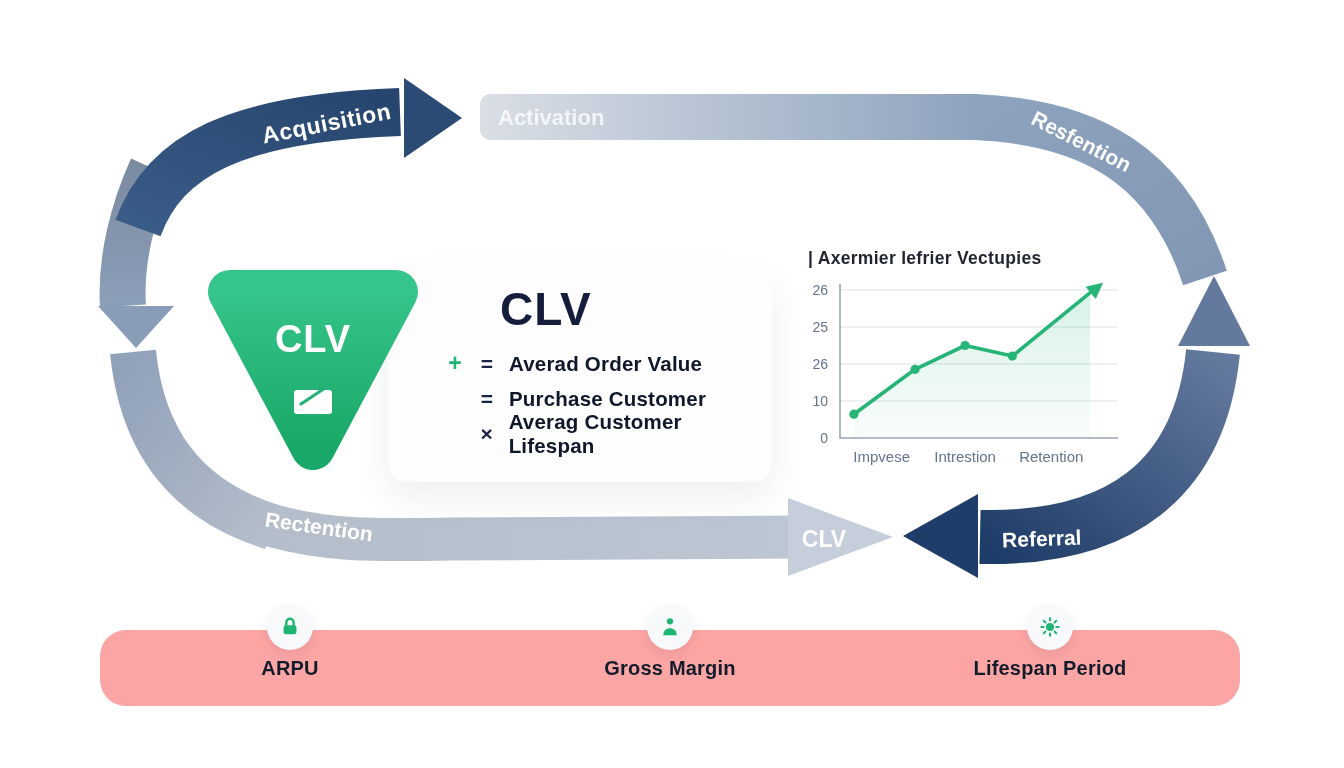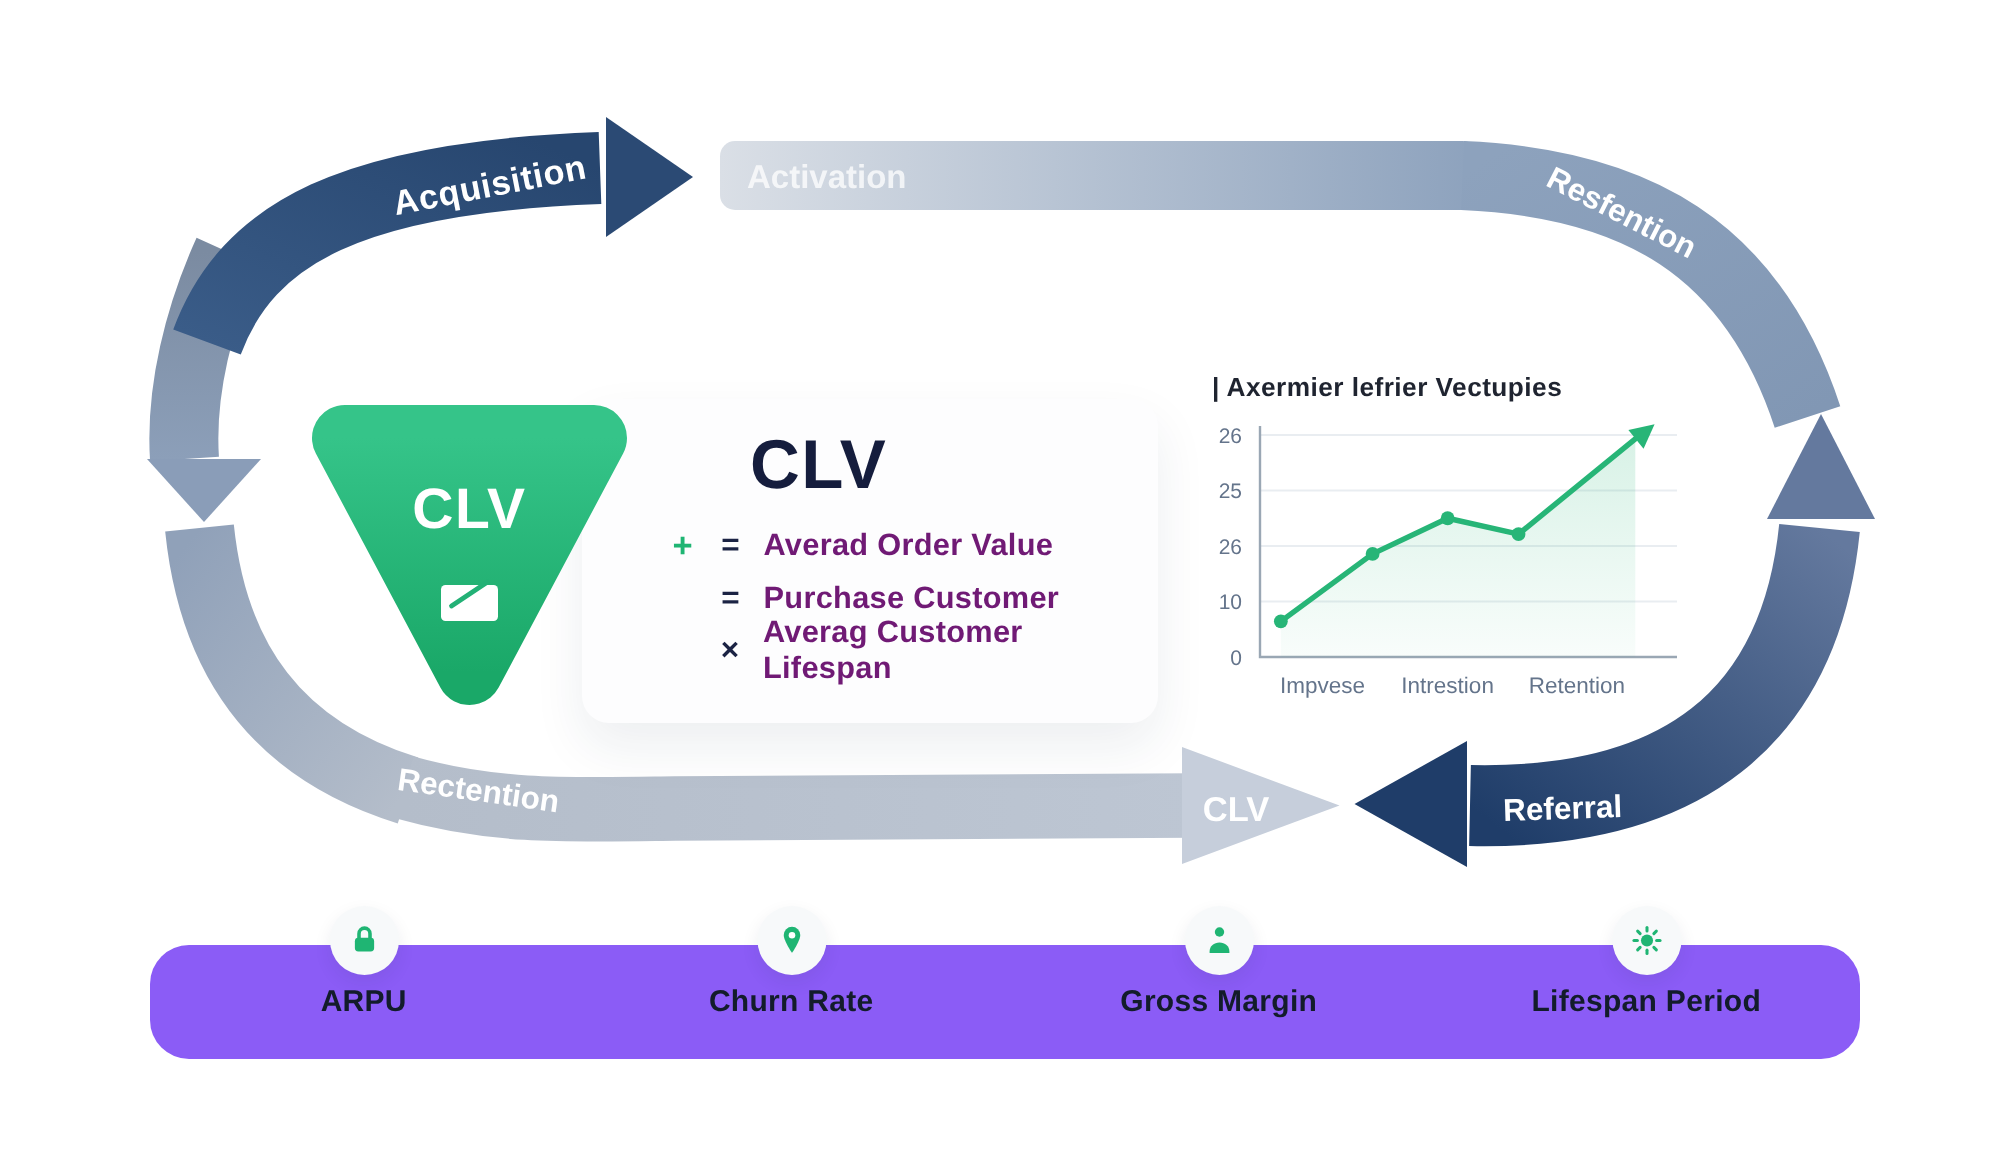--- a/index.html
+++ b/index.html
@@ -8,25 +8,25 @@
   #flow-svg,#tri-svg,#chart{position:absolute;left:0;top:0;}
   svg text{font-family:"Liberation Sans",sans-serif;}
 
   
   .card{position:absolute;left:388px;top:266px;width:384px;height:216px;background:#fdfdfe;
         border-radius:18px;box-shadow:0 16px 34px rgba(30,45,80,.08);}
   .card .heading{margin:16px 0 10px 112px;font-size:46px;font-weight:800;color:#151d3d;letter-spacing:1px;}
   .frow{display:flex;align-items:center;height:35px;padding-left:50px;}
   .op1{width:34px;text-align:center;color:#1fb573;font-weight:800;font-size:23px;}
   .op2{width:30px;text-align:center;color:#1b2344;font-weight:700;font-size:21px;}
-  .ftext{font-size:20.5px;font-weight:700;color:#701a75;margin-left:7px;letter-spacing:.2px;}
+  .ftext{font-size:20.5px;font-weight:700;color:#0f172a;margin-left:7px;letter-spacing:.2px;}
 
   
   .metrics-bar{position:absolute;left:100px;top:630px;width:1140px;height:76px;border-radius:26px;
-               background:#8b5cf6;display:flex;}
+               background:#fca5a5;display:flex;}
   .metric{flex:1;display:flex;flex-direction:column;align-items:center;margin-top:-26px;}
   .badge{width:46px;height:46px;border-radius:50%;background:#f7f9fa;
          box-shadow:0 5px 12px rgba(25,40,70,.08);display:flex;align-items:center;justify-content:center;}
   .mlabel{margin-top:7px;font-size:20px;font-weight:700;color:#131c2b;letter-spacing:.2px;}
 </style>
 </head>
 <body>
 
 <div class="canvas">
 
@@ -157,29 +157,20 @@
         <svg width="22" height="22" viewBox="0 0 24 24">
           <path d="M8 11V7a4 4 0 0 1 8 0v4" fill="none" stroke="#1fb573" stroke-width="2.6" stroke-linecap="round"></path>
           <rect x="5" y="10" width="14" height="10" rx="2.5" fill="#1fb573"></rect>
         </svg>
       </div>
       <div class="mlabel">ARPU</div>
     </div>
     <div class="metric">
       <div class="badge">
         <svg width="22" height="22" viewBox="0 0 24 24">
-          <path d="M12 2a6 6 0 0 1 6 6c0 4.4-6 13-6 13S6 12.4 6 8a6 6 0 0 1 6-6z" fill="#1fb573"></path>
-          <circle cx="12" cy="8.2" r="2.4" fill="#ffffff"></circle>
-        </svg>
-      </div>
-      <div class="mlabel">Churn Rate</div>
-    </div>
-    <div class="metric">
-      <div class="badge">
-        <svg width="22" height="22" viewBox="0 0 24 24">
           <circle cx="12" cy="5.8" r="3.4" fill="#1fb573"></circle>
           <path d="M4.8 20c0-4 3.2-6.6 7.2-6.6s7.2 2.6 7.2 6.6v1H4.8z" fill="#1fb573"></path>
         </svg>
       </div>
       <div class="mlabel">Gross Margin</div>
     </div>
     <div class="metric">
       <div class="badge">
         <svg width="22" height="22" viewBox="0 0 24 24">
           <circle cx="12" cy="12" r="4.4" fill="#1fb573"></circle>

